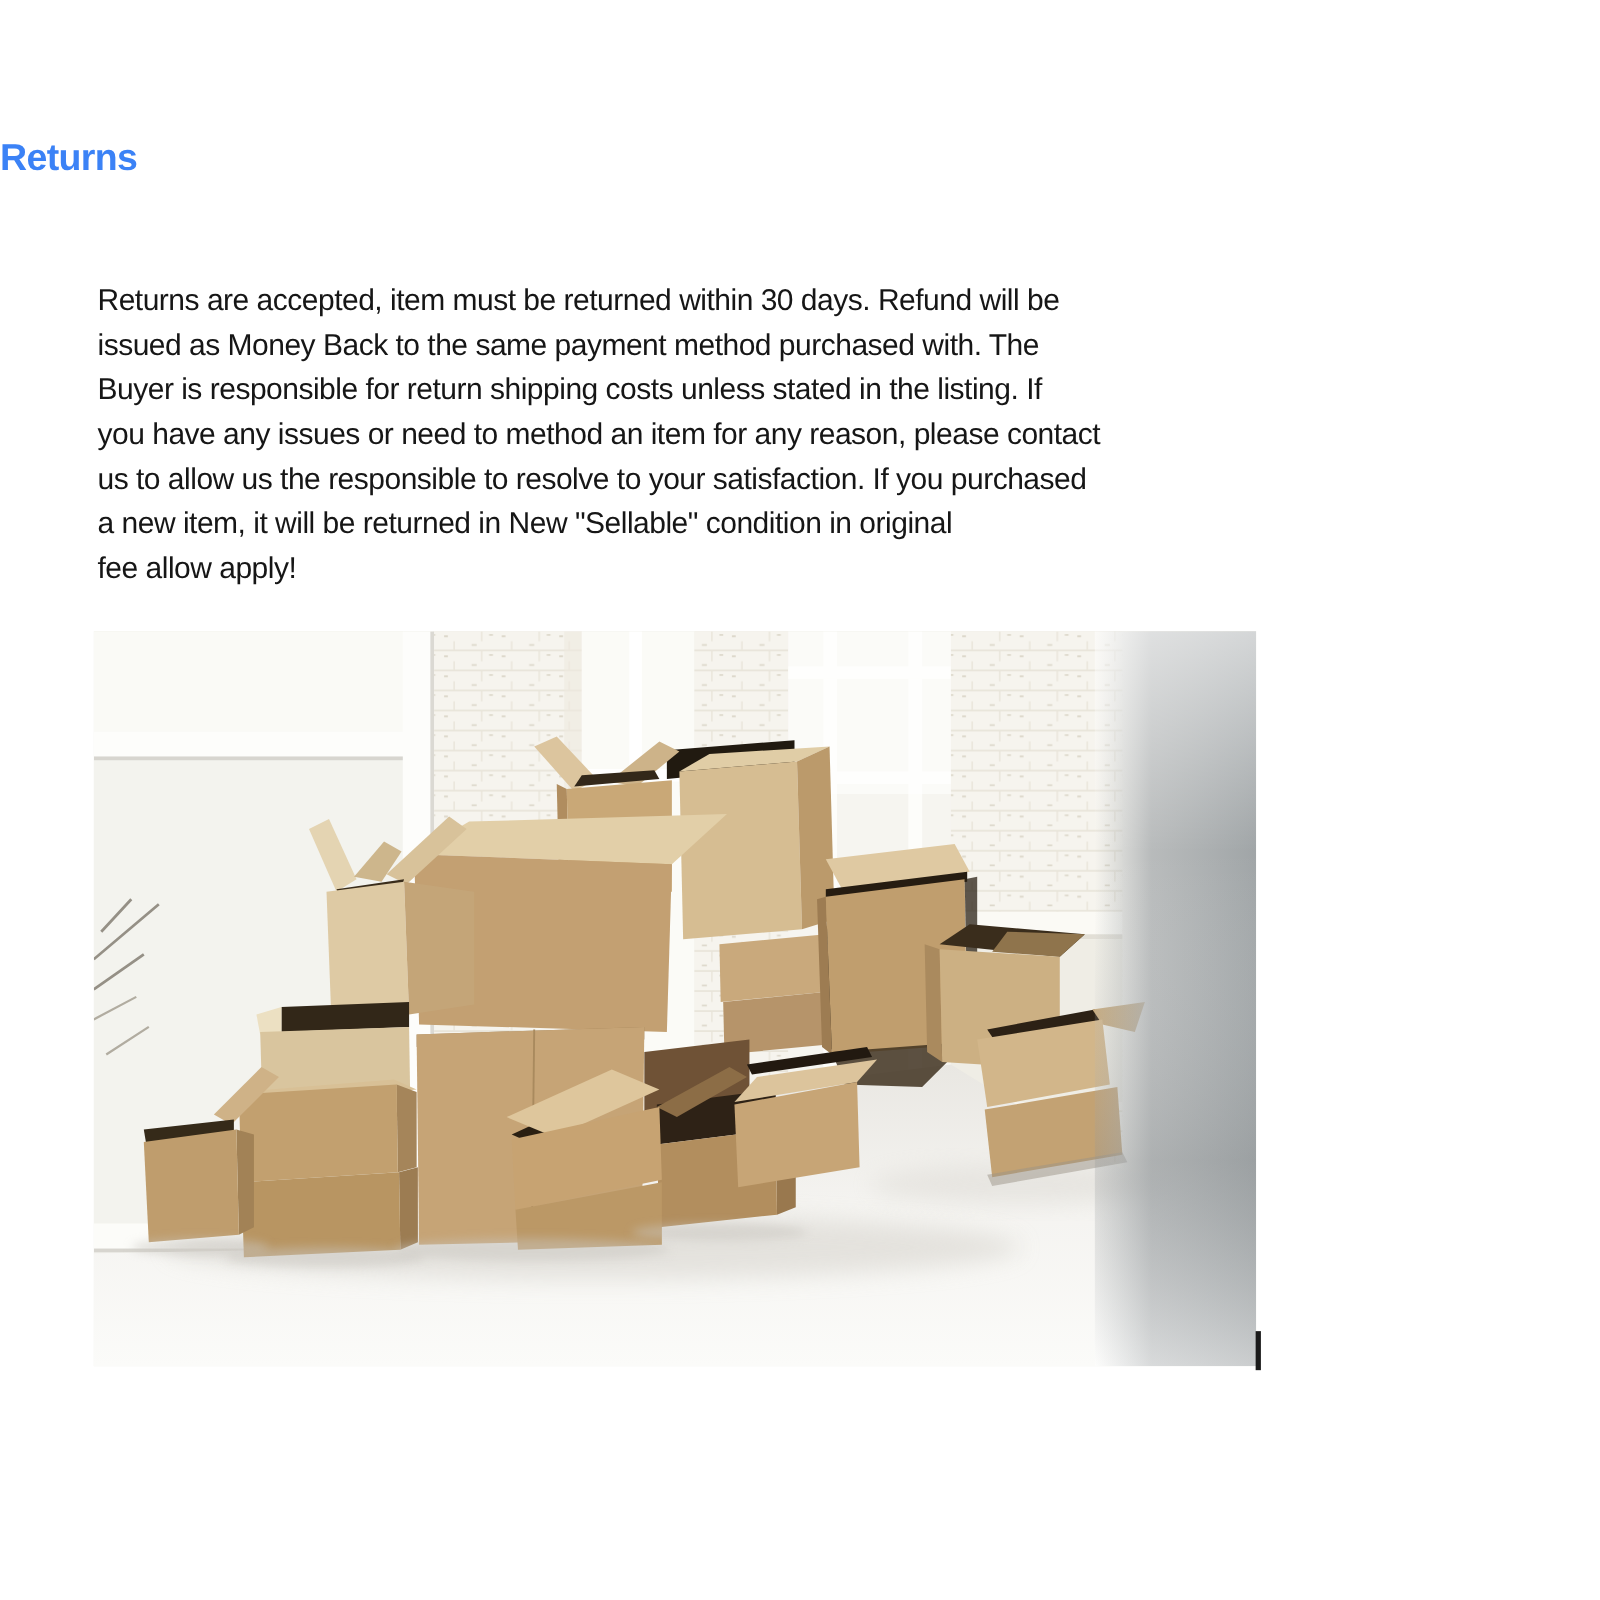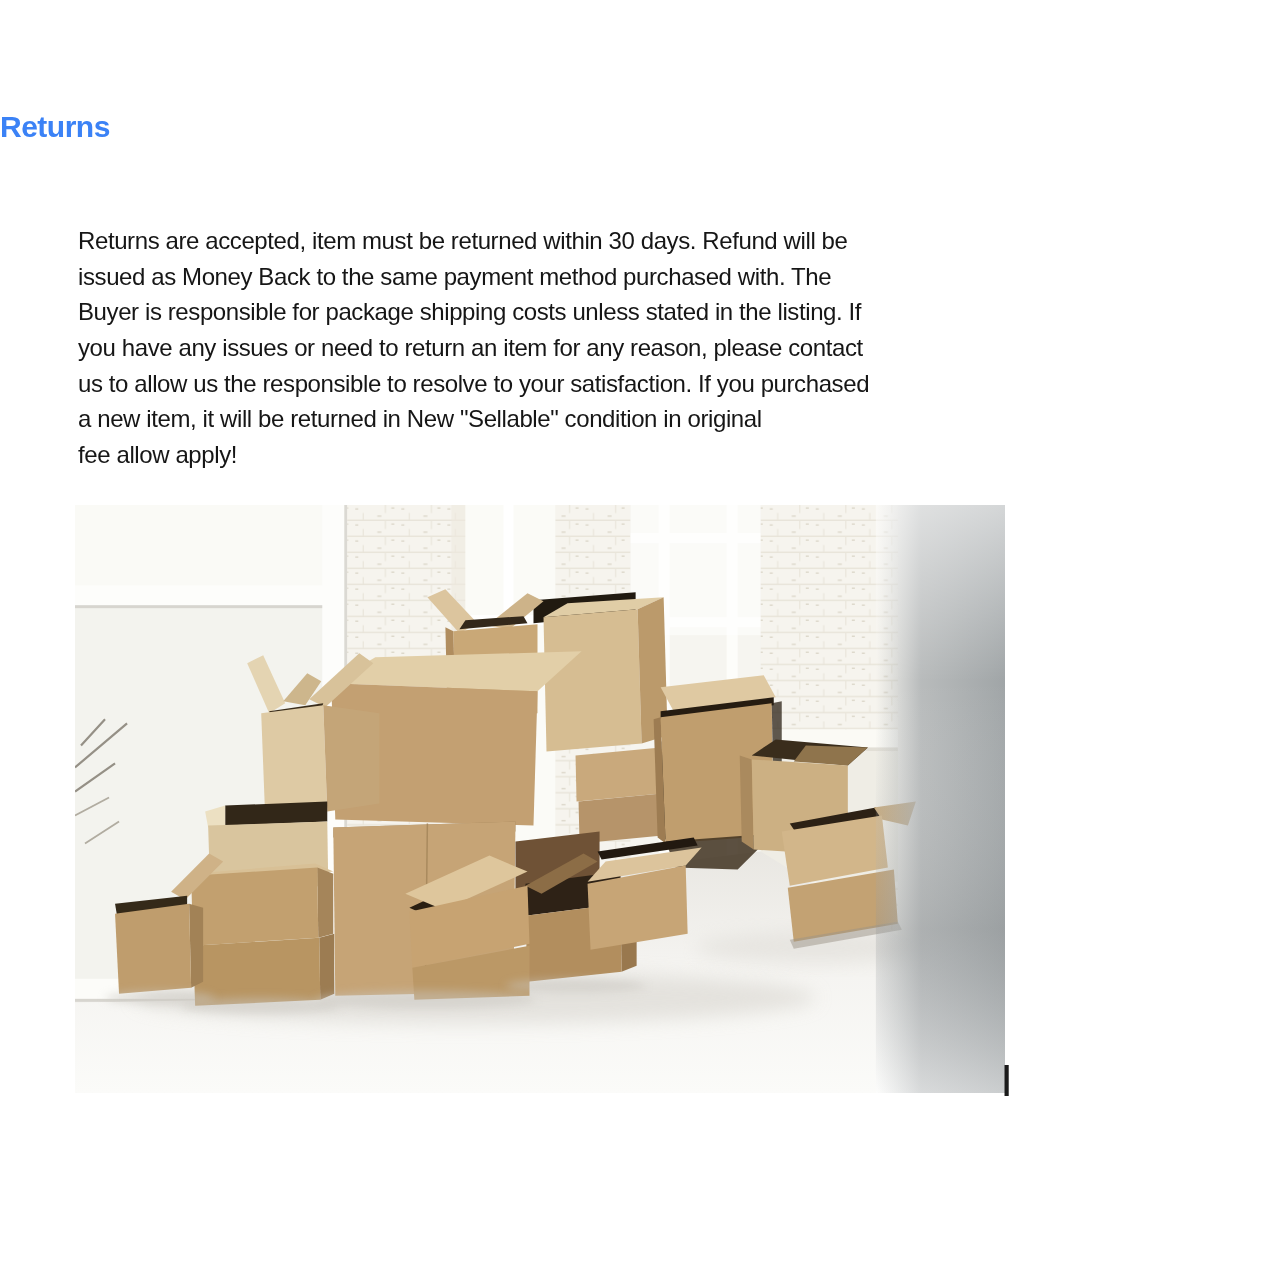--- a/index.html
+++ b/index.html
@@ -38,22 +38,22 @@
   }
 </style>
 </head>
 <body>
 
 <div class="page-title">Returns</div>
 
 <div class="policy-text">
   <div class="policy-line">Returns are accepted, item must be returned within 30 days. Refund will be</div>
   <div class="policy-line">issued as Money Back to the same payment method purchased with. The</div>
-  <div class="policy-line">Buyer is responsible for package shipping costs unless stated in the listing. If</div>
-  <div class="policy-line">you have any issues or need to return an item for any reason, please contact</div>
+  <div class="policy-line">Buyer is responsible for return shipping costs unless stated in the listing. If</div>
+  <div class="policy-line">you have any issues or need to method an item for any reason, please contact</div>
   <div class="policy-line">us to allow us the responsible to resolve to your satisfaction. If you purchased</div>
   <div class="policy-line">a new item, it will be returned in New "Sellable" condition in original</div>
   <div class="policy-line">fee allow apply!</div>
 </div>
 
 <div class="photo-frame">
 <svg viewBox="0 0 929 587" preserveAspectRatio="none" aria-hidden="true">
   <defs>
     <pattern id="brick" width="46" height="16" patternUnits="userSpaceOnUse">
       <rect width="46" height="16" fill="#f6f4ee"></rect>

